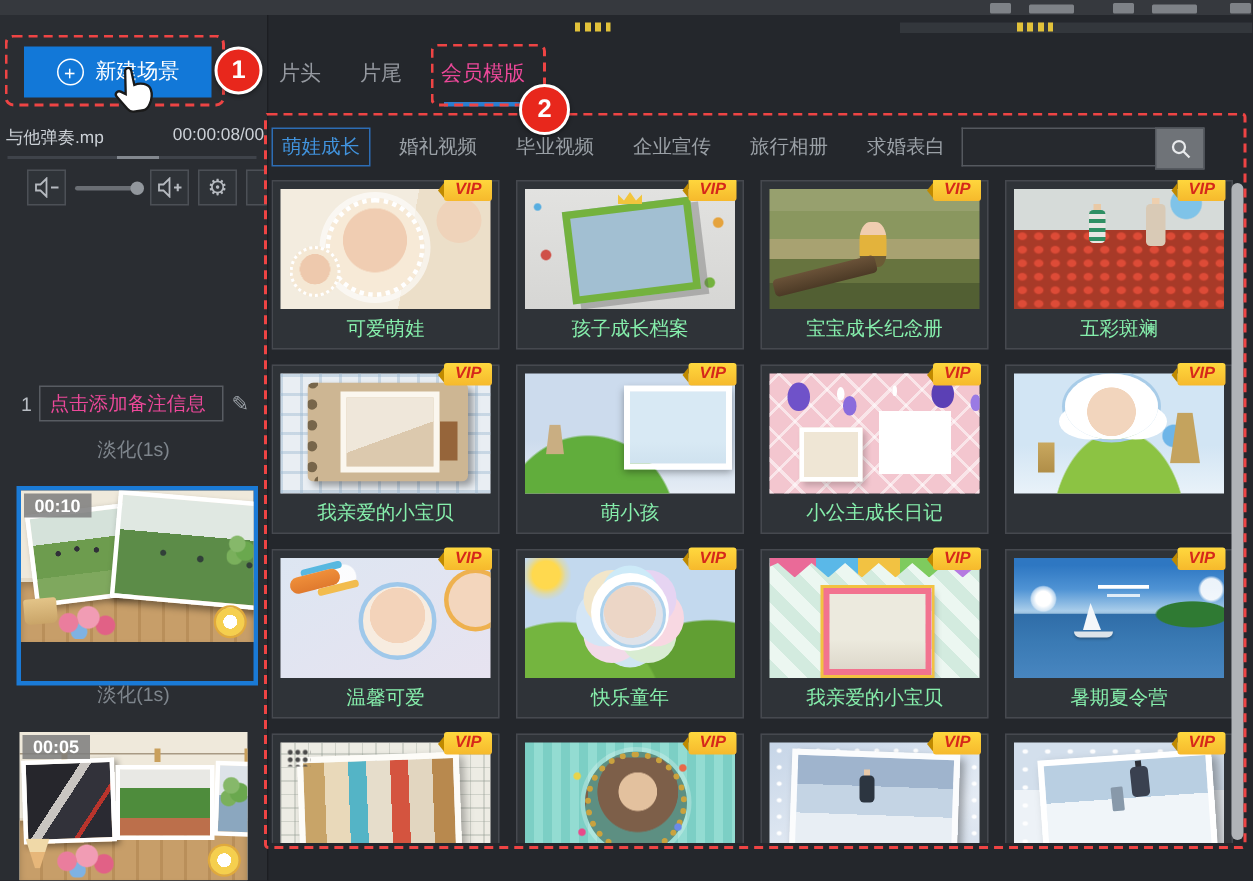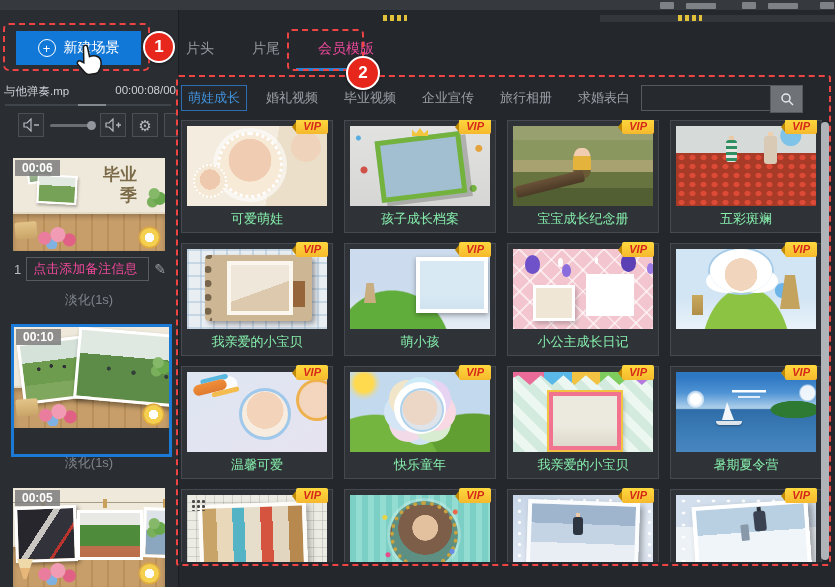--- a/index.html
+++ b/index.html
@@ -85,21 +85,21 @@
     background:linear-gradient(#f0d9a8 0 45%,#e7b77a 45%)}
 
   .note-row{display:flex;align-items:center;gap:5px;color:#b9bec4;font-size:13px}
   .note-box{flex:1;border:1px solid #585c62;height:22px;line-height:22px;padding:0 6px;color:#ec4899;
     font-size:13px;white-space:nowrap;overflow:hidden}
   .pencil{color:#9aa0a6;font-size:14px}
   .trans{left:0;width:178px;text-align:center;color:#7e858c;font-size:13px}
   .sel-card{left:11px;top:314px;width:161px;height:133px;border:3px solid #1a7ad6;background:#2a2d32;box-sizing:border-box}
 
   
-  .tabs{left:186px;top:40px;display:flex;gap:38px;font-size:14px}
+  .tabs{left:186px;top:40px;display:flex;gap:26px;font-size:14px}
   .tab{color:#9599a0;cursor:pointer}
   .tab.active{color:#ec4899}
   .tab-underline{left:296px;top:68px;width:62px;height:3px;background:#2a7fd0}
   .cats{left:181px;top:85px;display:flex;gap:12px;align-items:center;font-size:13px}
   .cat{color:#9aa0a6;padding:4px 7px;cursor:pointer}
   .cat.active{color:#4193dd;border:1px solid #2d6db4;padding:3px 6px}
   .search{left:641px;top:85px;display:flex}
   .search input{width:116px;height:24px;background:#26292e;border:1px solid #55595f;border-right:none;
     color:#cfd4da;padding:0 6px;outline:none}
   .search .s-btn{width:31px;height:26px;background:#6f7378;border:1px solid #55595f;display:flex;
@@ -297,30 +297,20 @@
         <line x1="11" y1="7" x2="16" y2="7" stroke="#b6bac0" stroke-width="1.4"></line>
         <line x1="13.5" y1="4.5" x2="13.5" y2="9.5" stroke="#b6bac0" stroke-width="1.4"></line>
       </svg>
     </span>
     <span class="sq-btn gear">
         <span>⚙</span>
       </span>
     <span class="sq-btn" style="width:30px"></span>
   </div>
 
-  <div class="scene" style="left:13px;top:148px;width:152px;height:93px">
-    <span class="s-badge">00:06</span>
-    <span class="ph-a"></span>
-    <span class="ph-b"></span>
-    <span class="grad-title">毕业季</span>
-    <span class="basket"></span>
-    <span class="flowers"></span>
-    <span class="plant"></span>
-    <span class="clock"></span>
-  </div>
   <div class="abs note-row" style="left:14px;top:247px;width:152px">
     <span>1</span>
     <span class="note-box"><span>点击添加备注信息</span></span>
     <span class="pencil">✎</span>
   </div>
   <div class="abs trans" style="top:281px">淡化(1s)</div>
 
   <div class="abs sel-card">
     <div class="scene" style="left:0;top:0;width:155px;height:101px">
       <span class="s-badge">00:10</span>

